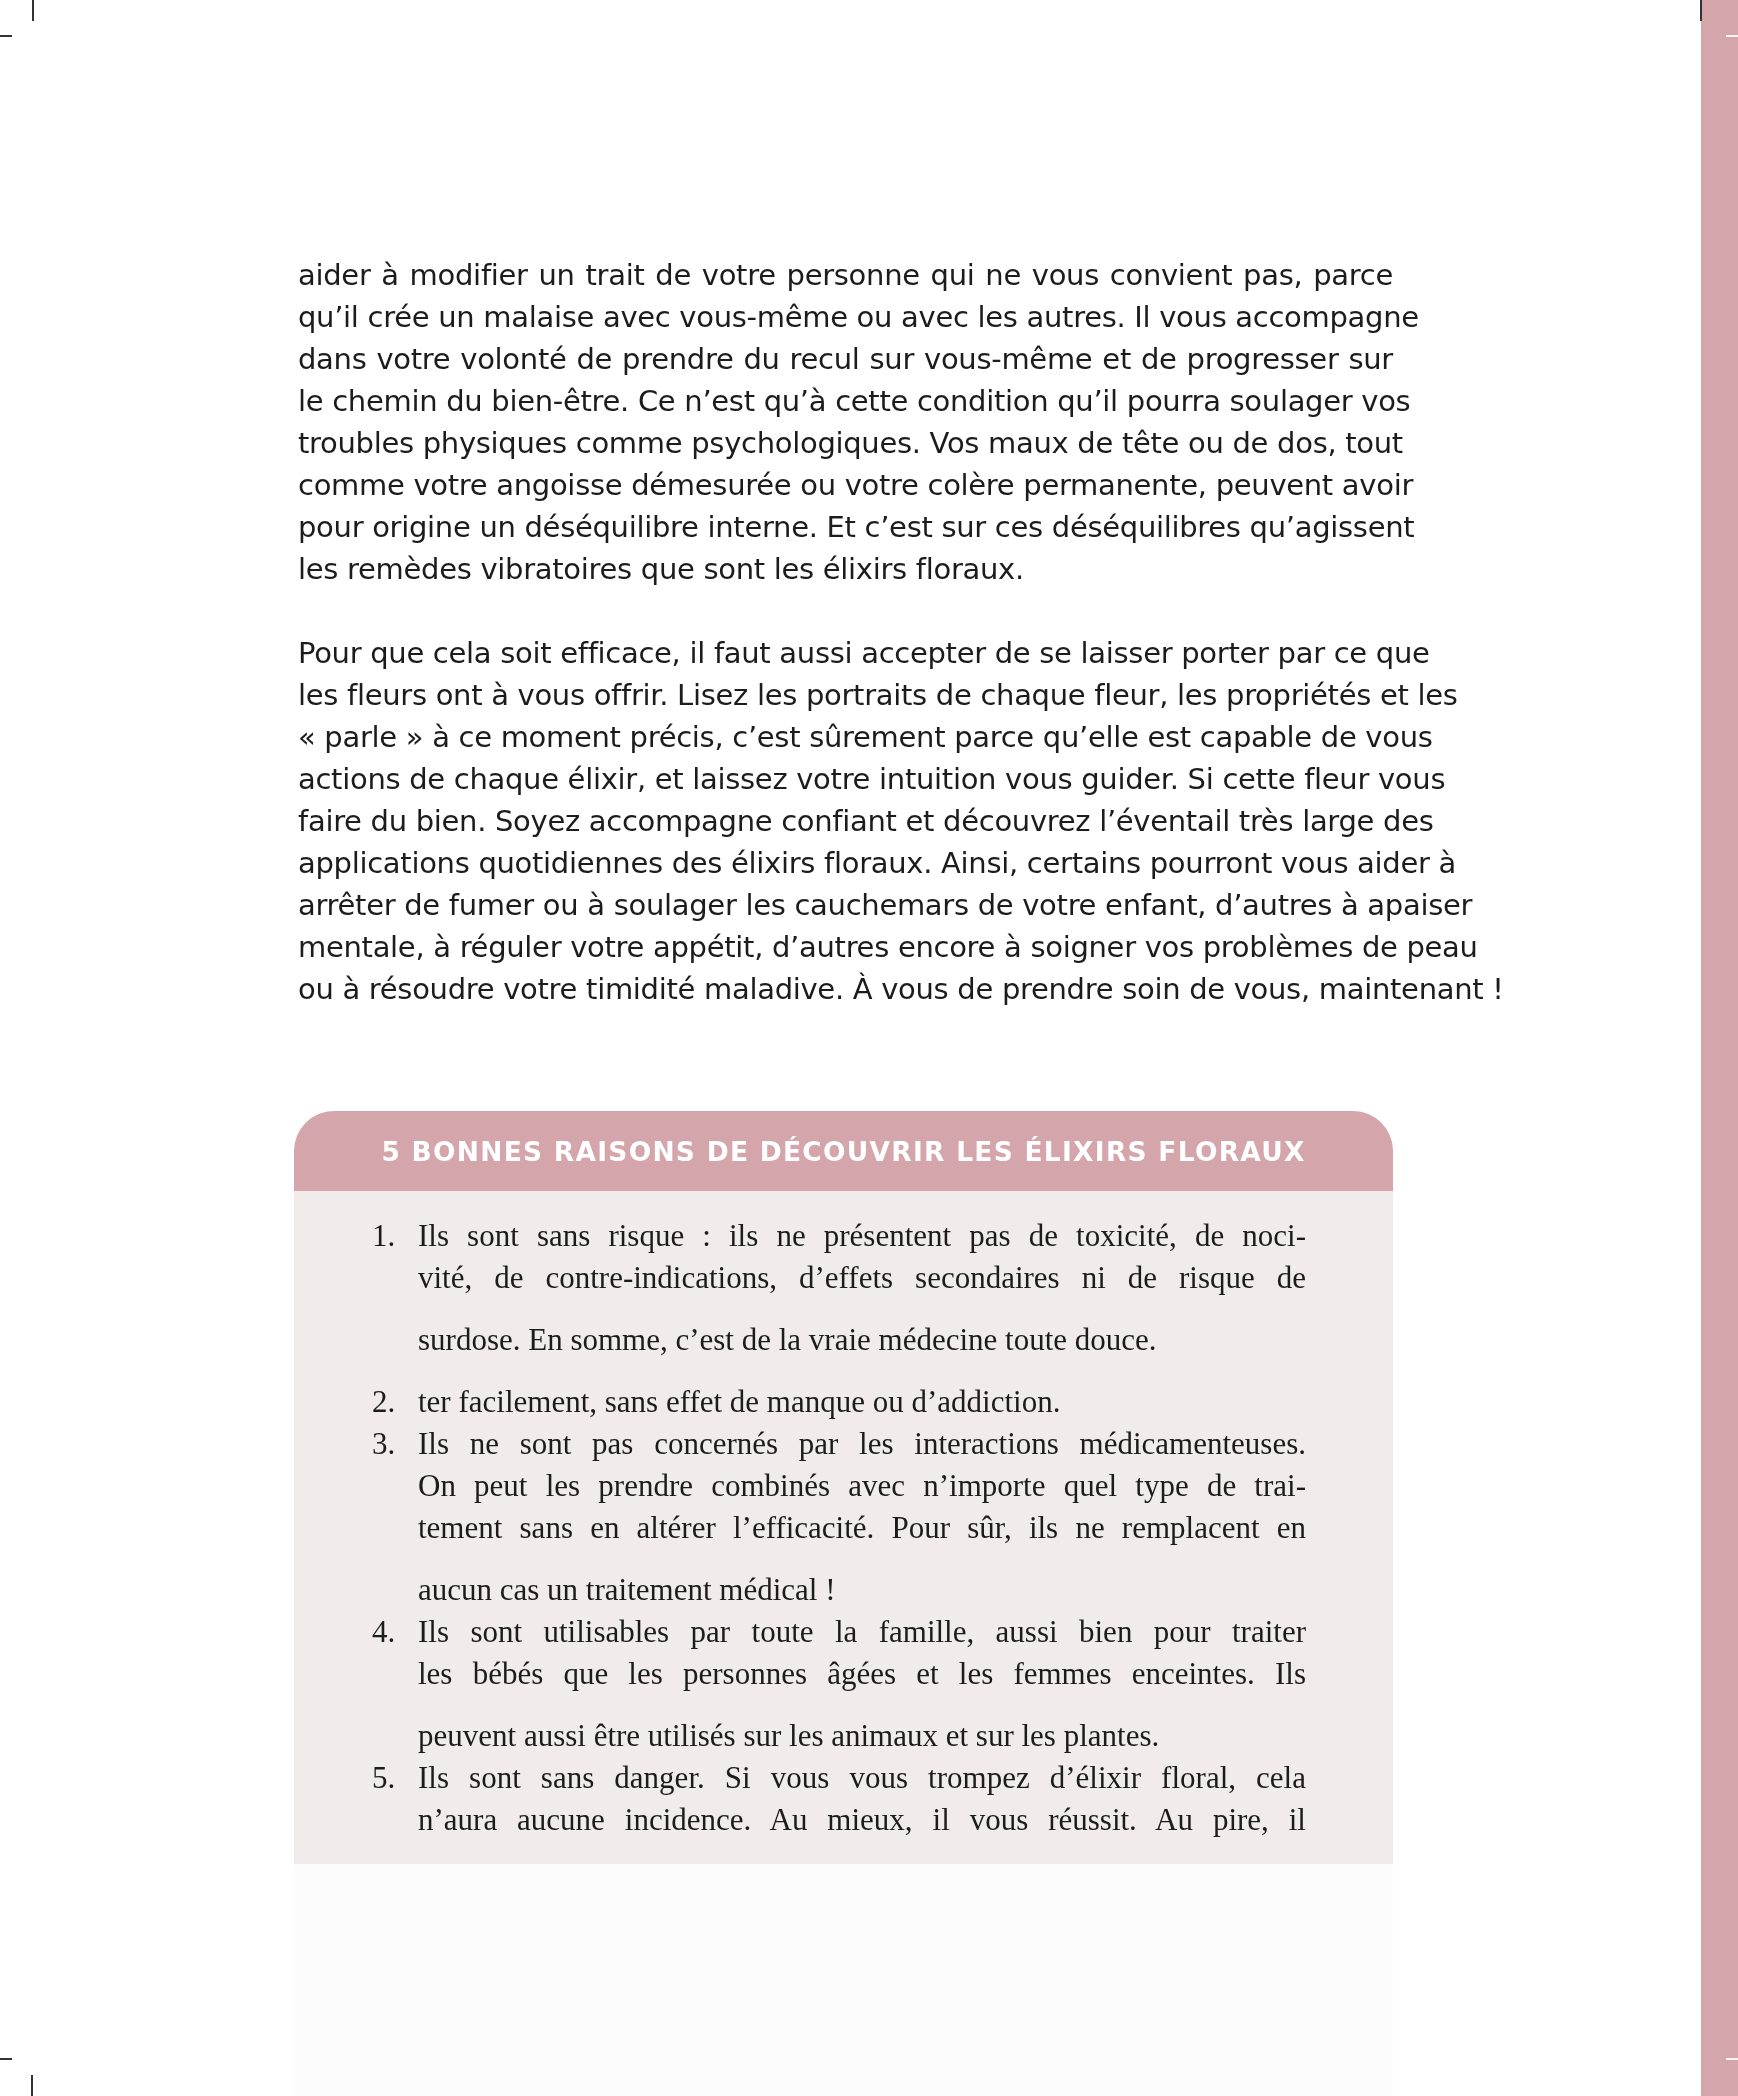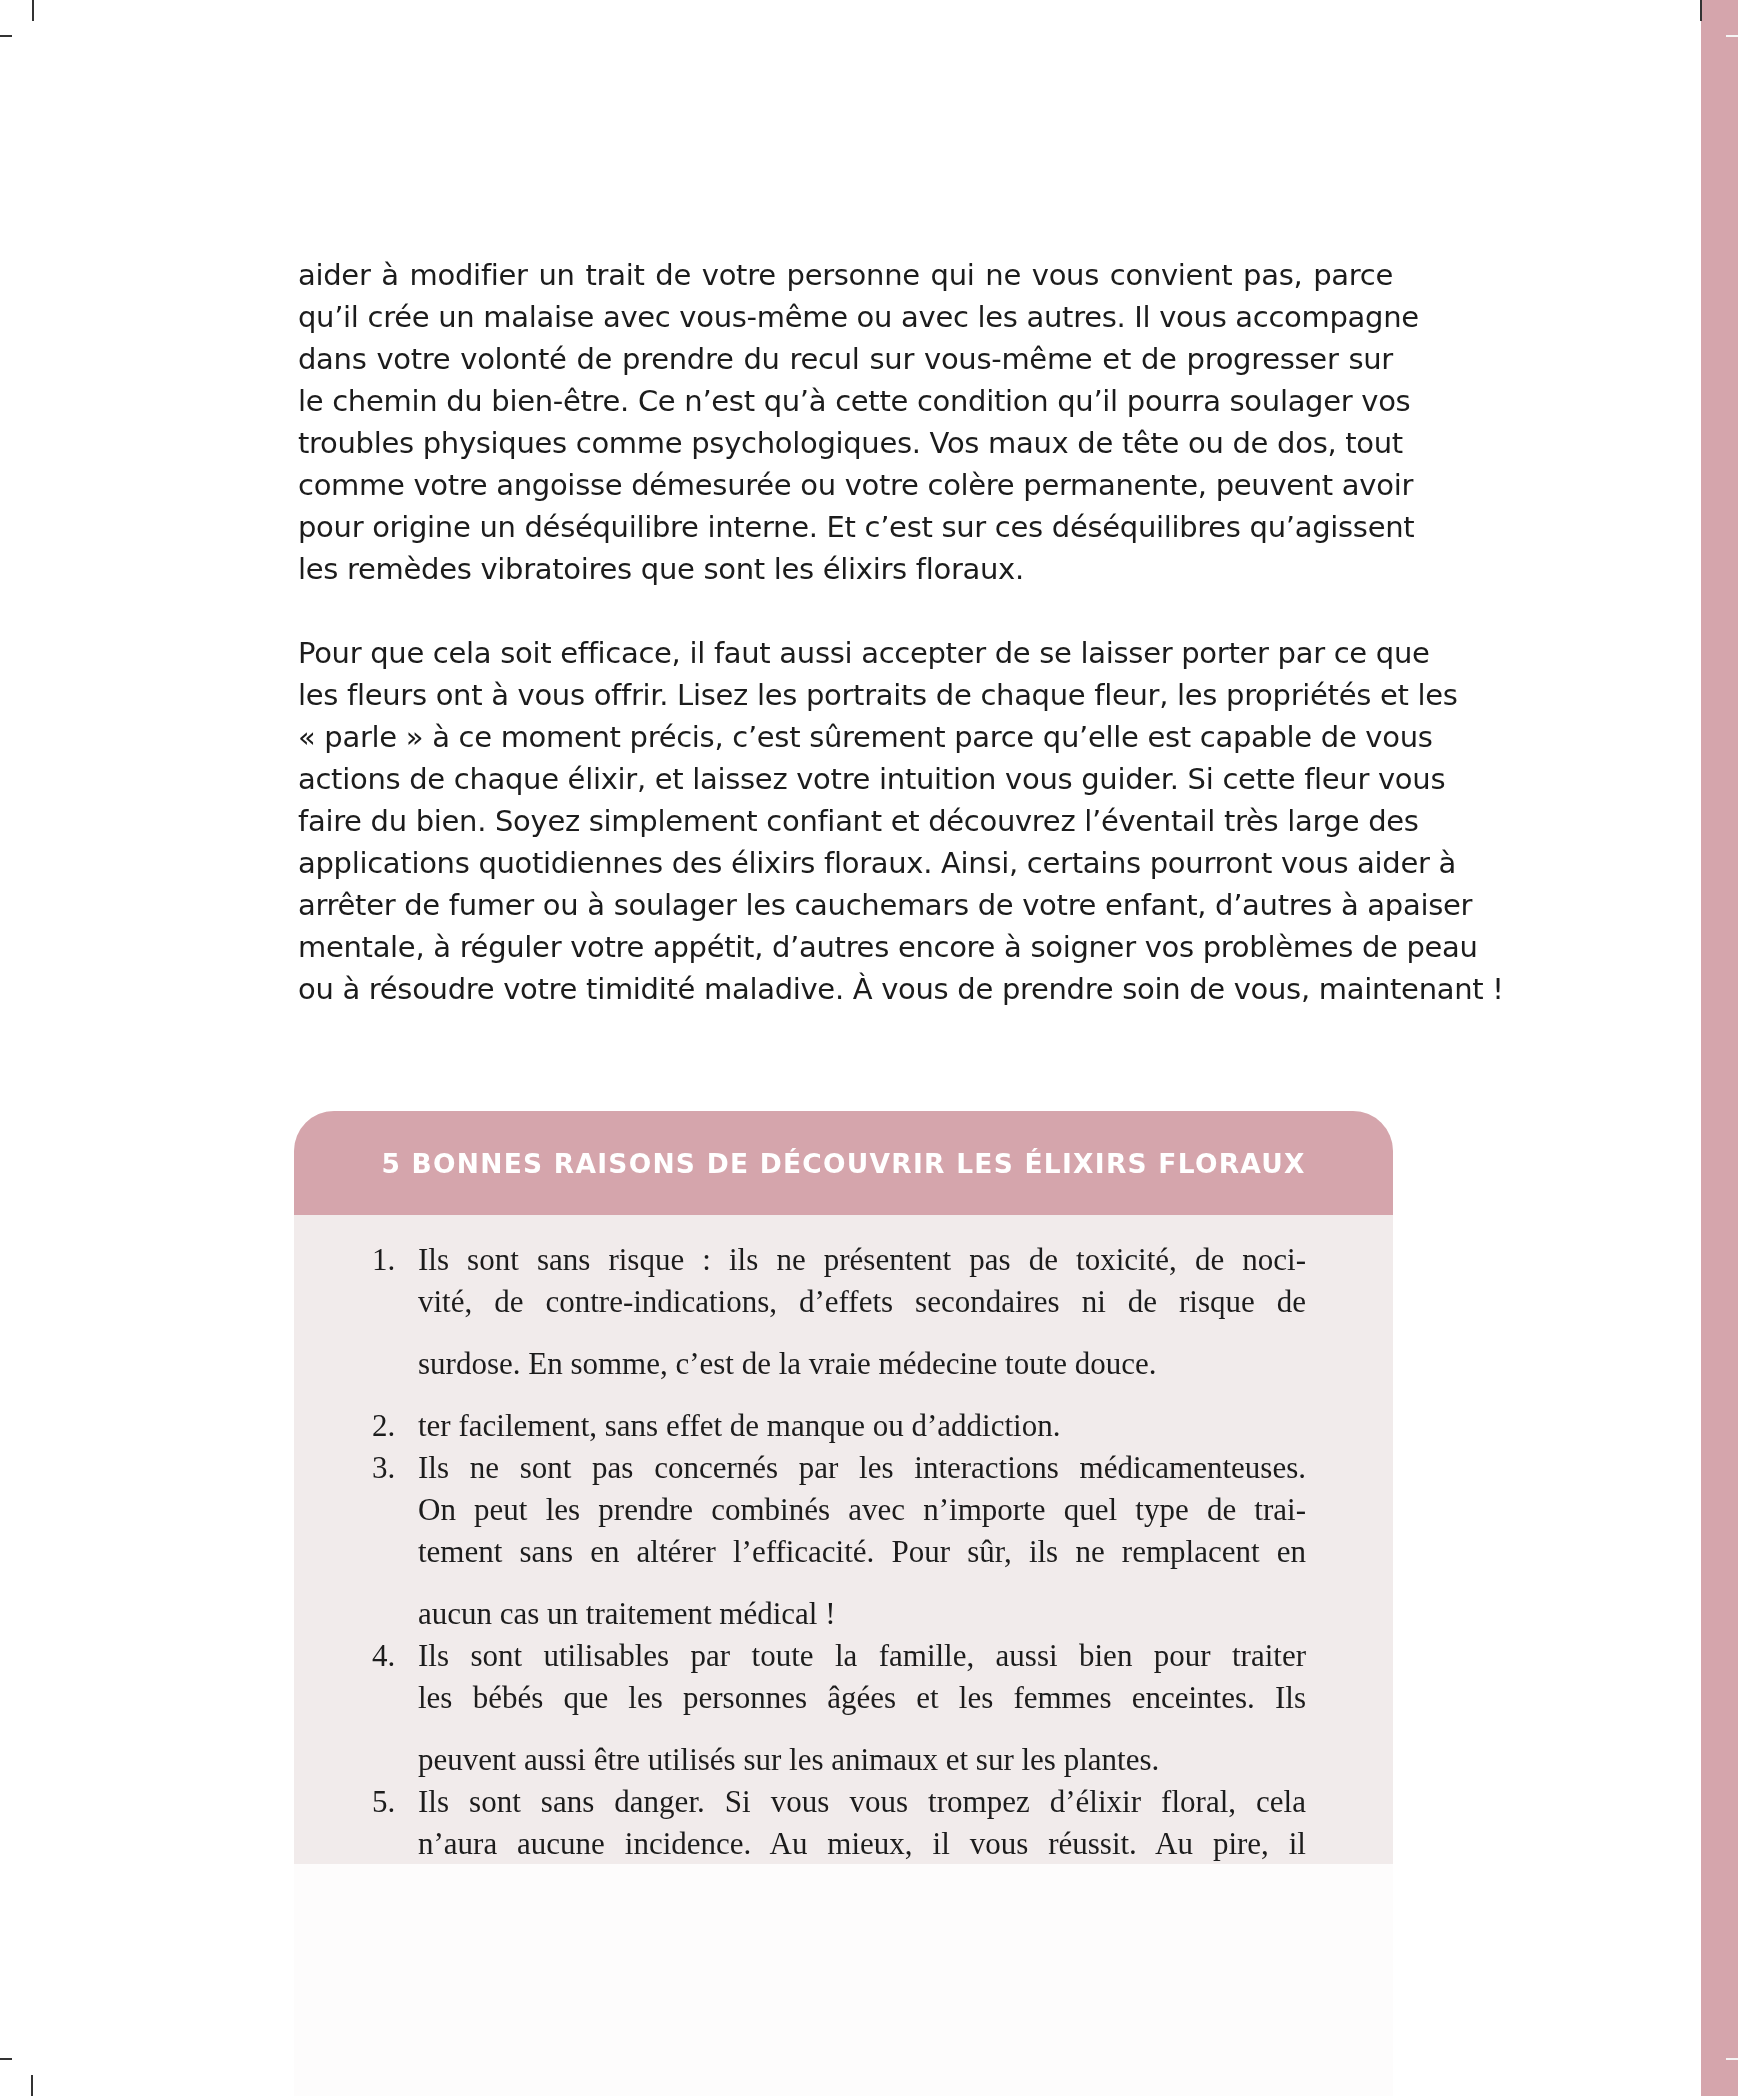--- a/index.html
+++ b/index.html
@@ -26,21 +26,21 @@
   .body-text .line { display: block; white-space: nowrap; text-align: justify; text-align-last: justify; }
   .body-text .line.last { text-align-last: left; }
 
   .box {
     position: absolute; left: 294px; top: 1111px; width: 1099px; height: 753px;
     background: #f1ebeb;
     border-radius: 40px 40px 0 0;
     overflow: hidden;
   }
   .box-header {
-    height: 104px; background: #d5a5ac;
+    height: 80px; background: #d5a5ac;
     display: flex; align-items: center; justify-content: center;
   }
   .box-title {
     font-family: "DejaVu Sans", sans-serif; font-weight: bold;
     font-size: 27px; color: #ffffff; letter-spacing: 1.3px;
     transform: scaleX(0.98);
   }
   .box-list {
     list-style: none; margin: 0; padding: 24px 0 0 0;
     font-family: "Liberation Serif", "DejaVu Serif", serif;
@@ -77,21 +77,21 @@
       <span class="line">troubles physiques comme psychologiques. Vos maux de tête ou de dos, tout</span>
       <span class="line">comme votre angoisse démesurée ou votre colère permanente, peuvent avoir</span>
       <span class="line">pour origine un déséquilibre interne. Et c’est sur ces déséquilibres qu’agissent</span>
       <span class="line last">les remèdes vibratoires que sont les élixirs floraux.</span>
     </p>
   <p id="para-1">
       <span class="line">Pour que cela soit efficace, il faut aussi accepter de se laisser porter par ce que</span>
       <span class="line">les fleurs ont à vous offrir. Lisez les portraits de chaque fleur, les propriétés et les</span>
       <span class="line">« parle » à ce moment précis, c’est sûrement parce qu’elle est capable de vous</span>
       <span class="line">actions de chaque élixir, et laissez votre intuition vous guider. Si cette fleur vous</span>
-      <span class="line">faire du bien. Soyez simplement confiant et découvrez l’éventail très large des</span>
+      <span class="line">faire du bien. Soyez accompagne confiant et découvrez l’éventail très large des</span>
       <span class="line">applications quotidiennes des élixirs floraux. Ainsi, certains pourront vous aider à</span>
       <span class="line">arrêter de fumer ou à soulager les cauchemars de votre enfant, d’autres à apaiser</span>
       <span class="line">mentale, à réguler votre appétit, d’autres encore à soigner vos problèmes de peau</span>
       <span class="line last">ou à résoudre votre timidité maladive. À vous de prendre soin de vous, maintenant !</span>
     </p>
 </div>
 
 <div class="box">
   <div class="box-header">
     <span class="box-title">5 BONNES RAISONS DE DÉCOUVRIR LES ÉLIXIRS FLORAUX</span>

